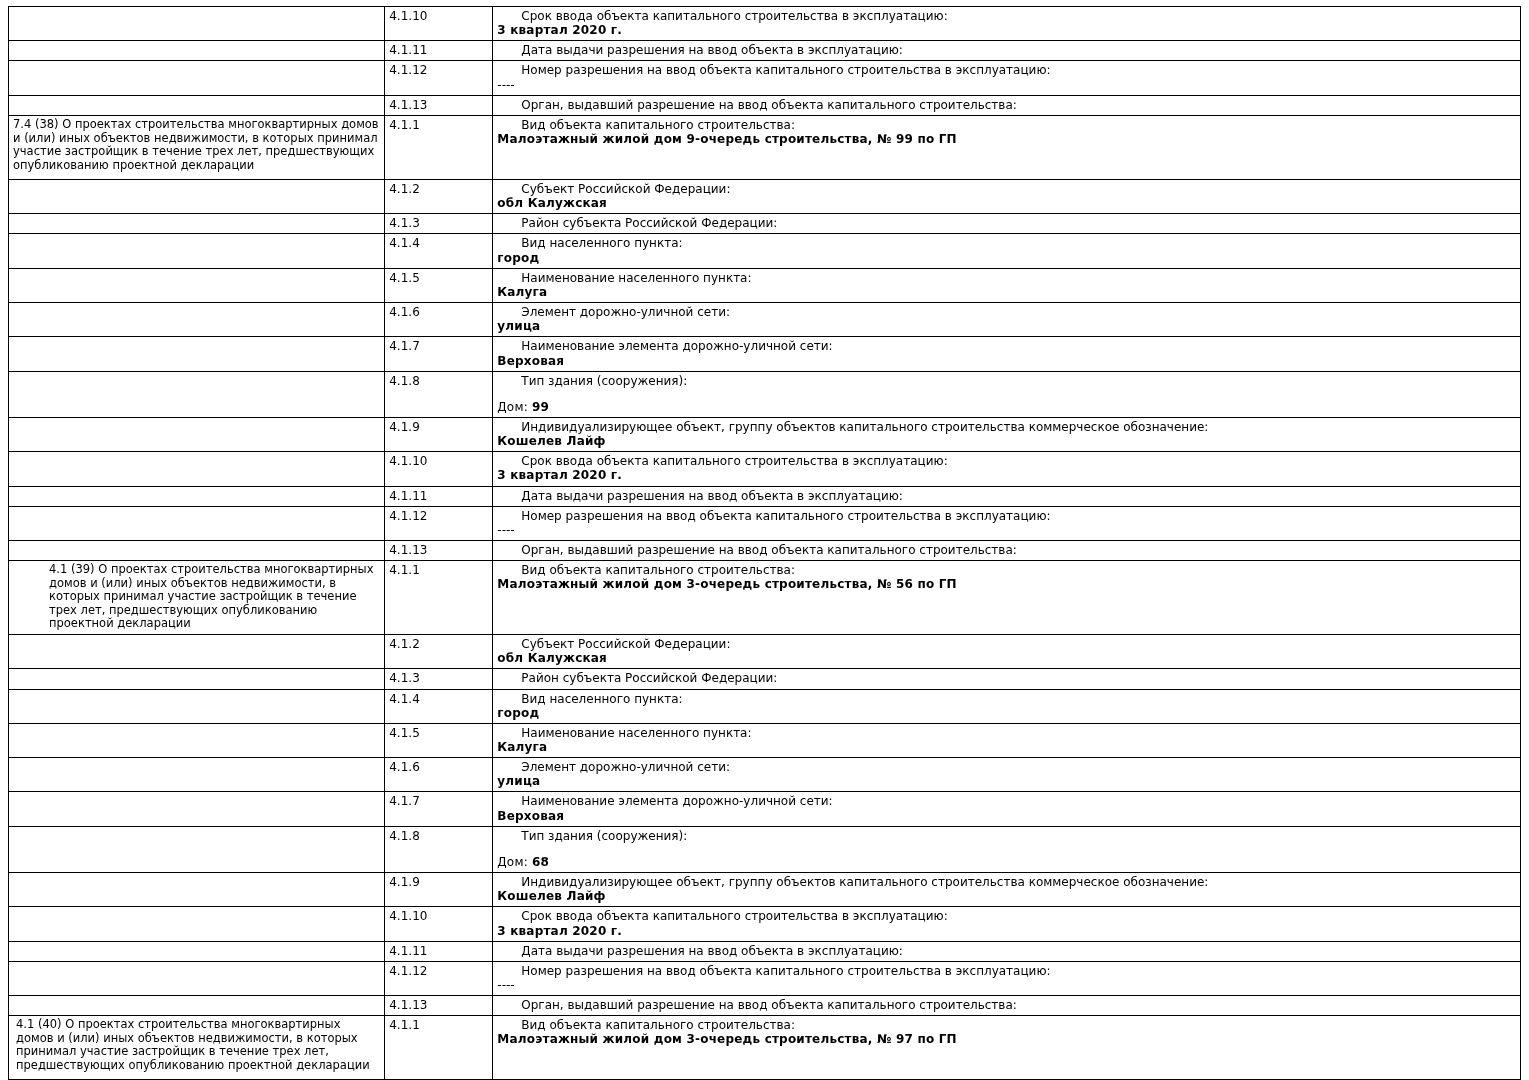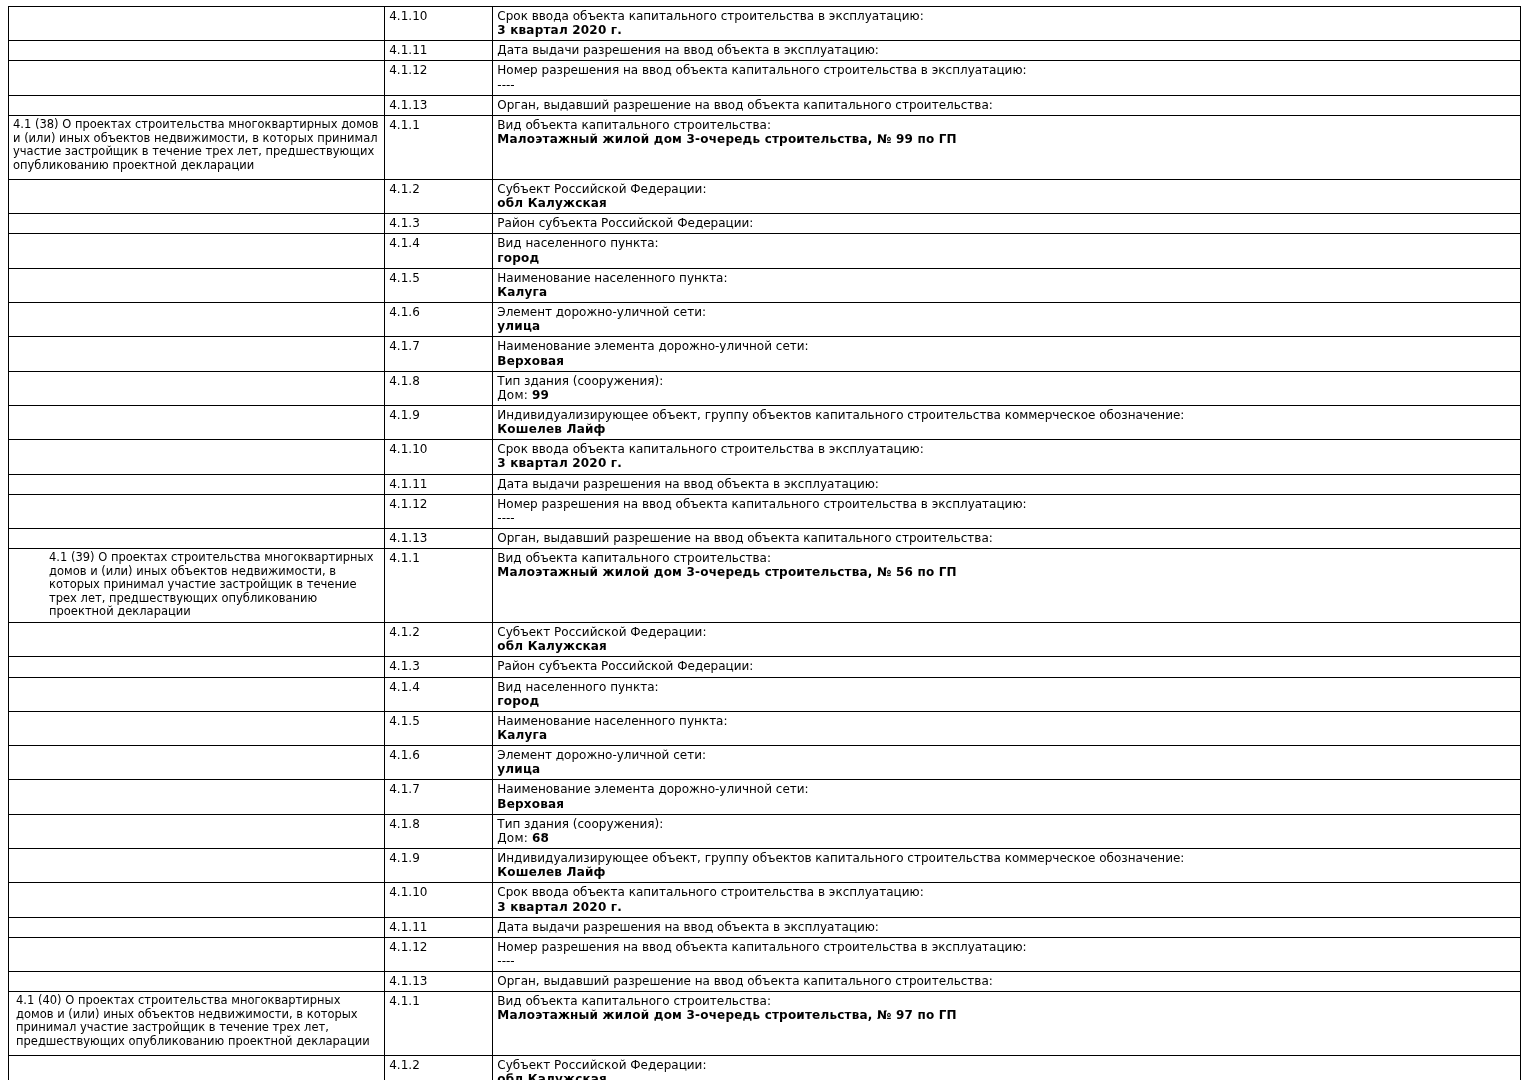--- a/index.html
+++ b/index.html
@@ -44,28 +44,30 @@
     padding-left: 5px;
     white-space: nowrap;
   }
   td.value {
     font-size: 12px;
   }
   td.value .lbl {
     display: block;
     font-weight: normal;
     white-space: nowrap;
+    margin-left: 24px;
   }
   td.value .val {
     display: block;
     font-weight: bold;
     letter-spacing: 0.2px;
   }
   td.value .val.inline-normal {
     font-weight: normal;
+    margin-top: 12px;
   }
   td.value .val.inline-normal b {
     font-weight: bold;
   }
   td.value .val.dashes {
     font-weight: normal;
     letter-spacing: 0px;
     font-size: 12px;
   }
   .vcenter { padding-top: 5px; }
@@ -106,25 +108,25 @@
           </td>
         </tr>
         <tr>
           <td class="section"></td>
           <td class="code vcenter2">4.1.13</td>
           <td class="value vcenter2">
             <span class="lbl">Орган, выдавший разрешение на ввод объекта капитального строительства:</span>
           </td>
         </tr>
         <tr>
-          <td class="section" style="height: 58px;">4.1 (38) О проектах строительства многоквартирных домов и (или) иных объектов недвижимости, в которых принимал участие застройщик в течение трех лет, предшествующих опубликованию проектной декларации</td>
+          <td class="section" style="height: 58px;">7.4 (38) О проектах строительства многоквартирных домов и (или) иных объектов недвижимости, в которых принимал участие застройщик в течение трех лет, предшествующих опубликованию проектной декларации</td>
           <td class="code vcenter">4.1.1</td>
           <td class="value">
             <span class="lbl">Вид объекта капитального строительства:</span>
-            <span class="val">Малоэтажный жилой дом 3-очередь строительства, № 99 по ГП</span>
+            <span class="val">Малоэтажный жилой дом 9-очередь строительства, № 99 по ГП</span>
           </td>
         </tr>
         <tr>
           <td class="section"></td>
           <td class="code vcenter">4.1.2</td>
           <td class="value">
             <span class="lbl">Субъект Российской Федерации:</span>
             <span class="val">обл Калужская</span>
           </td>
         </tr>

